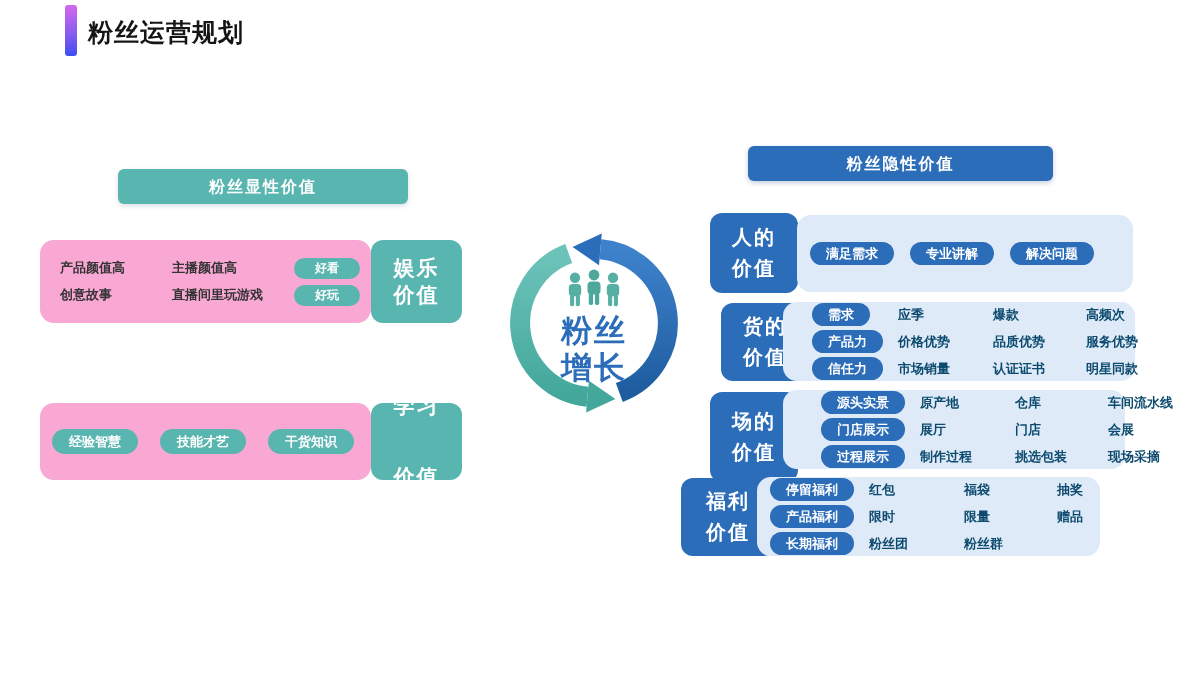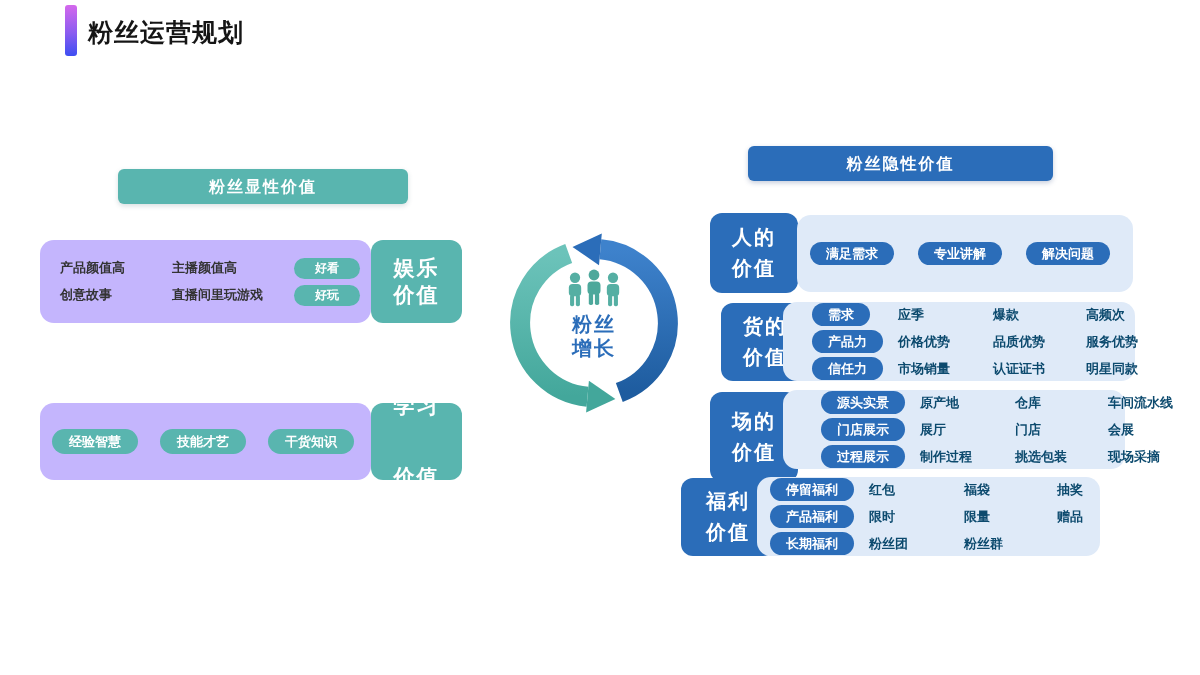--- a/index.html
+++ b/index.html
@@ -12,21 +12,21 @@
           background:linear-gradient(180deg,#d468ec 0%,#8a5cf0 55%,#3d4ef2 100%);}
   .page-title{left:88px;top:16px;font-size:25px;font-weight:800;color:#151515;letter-spacing:1px;}
 
   
   .hdr{height:35px;line-height:35px;text-align:center;color:#fff;font-size:16px;font-weight:700;
        border-radius:6px;letter-spacing:2px;box-shadow:0 2px 5px rgba(40,80,90,.18);}
   .teal-hdr{left:118px;top:146px;width:290px;background:#59b5af;margin-top:23px;}
   .blue-hdr{left:748px;top:146px;width:305px;background:#2b6db9;box-shadow:0 2px 5px rgba(30,60,120,.25);}
 
   
-  .panel{background:#c4b5fd;border-radius:14px;}
+  .panel{background:#f9a8d4;border-radius:14px;}
   .panel-ent{left:40px;top:240px;width:331px;height:83px;display:flex;flex-direction:column;
              justify-content:center;gap:5px;padding:0;}
   .ent-row{display:flex;align-items:center;height:22px;}
   .cell{font-size:13px;font-weight:600;color:#333;}
   .c1{margin-left:20px;width:112px;}
   .c2{width:122px;}
   .tag-pill{width:66px;height:21px;line-height:21px;border-radius:11px;background:#59b5af;
             color:#fff;font-size:12px;text-align:center;font-weight:600;}
   .panel-learn{left:40px;top:403px;width:331px;height:77px;display:flex;align-items:center;gap:22px;
                padding-left:12px;box-sizing:border-box;}
@@ -36,36 +36,36 @@
 
   .value-box{width:91px;color:#fff;font-weight:700;font-size:21px;line-height:1.25;letter-spacing:2px;
              display:flex;flex-direction:column;align-items:center;justify-content:center;border-radius:12px;}
   .teal-box{background:#59b5af;}
   .ent-box{left:371px;top:240px;height:83px;}
   .learn-box{left:371px;top:403px;height:77px;gap:44px;}
 
   
   .cycle{left:504px;top:233px;width:180px;height:180px;}
   .cycle-label{left:544px;top:312px;width:100px;text-align:center;color:#2b6db9;
-               font-size:20px;font-weight:800;line-height:1.2;letter-spacing:2px;}
+               font-size:31px;font-weight:800;line-height:1.2;letter-spacing:2px;}
 
   
   .rlabel{width:88px;background:#2b6db9;color:#fff;font-weight:700;font-size:20px;line-height:1.25;
           letter-spacing:2px;display:flex;flex-direction:column;align-items:center;justify-content:center;
           border-radius:12px;gap:6px;}
   .rpanel{background:#dfeaf8;border-radius:14px;display:flex;align-items:center;box-sizing:border-box;}
   .blue-pill{background:#2b6db9;}
   .pill-sm{padding:5px 16px;border-radius:14px;}
   .rgrid{display:grid;grid-template-columns:max-content 80px 78px auto;column-gap:15px;row-gap:4px;
          align-items:center;}
   .gcell{font-size:13px;font-weight:600;color:#0c4a6e;white-space:nowrap;}
   .rgrid .pill{justify-self:start;text-align:center;}
 
   .lab1{left:710px;top:213px;height:80px;}
-  .pan1{left:797px;top:215px;width:336px;height:77px;gap:24px;padding-left:13px;}
+  .pan1{left:797px;top:215px;width:336px;height:77px;gap:16px;padding-left:13px;}
   .lab2{left:721px;top:303px;height:78px;}
   .pan2{left:783px;top:302px;width:352px;height:79px;padding-left:29px;}
   .lab3{left:710px;top:392px;height:90px;}
   .pan3{left:783px;top:390px;width:342px;height:79px;padding-left:38px;}
   .lab4{left:681px;top:478px;height:78px;width:94px;}
   .pan4{left:757px;top:477px;width:343px;height:79px;padding-left:13px;}
 </style>
 </head>
 <body>
 

